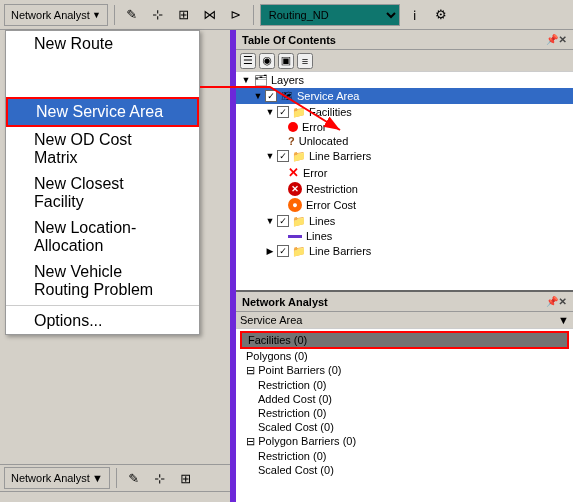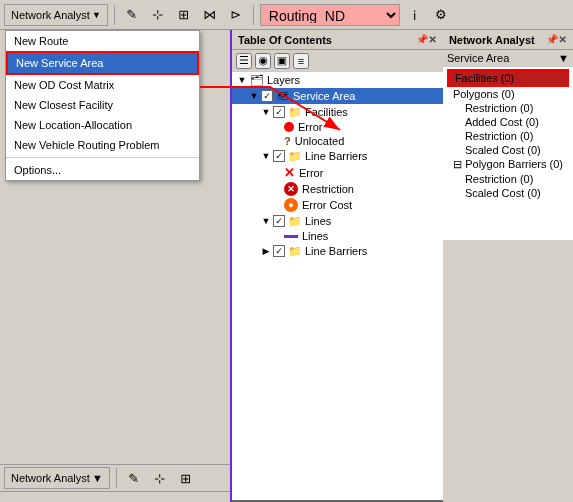--- a/index.html
+++ b/index.html
@@ -53,24 +53,24 @@
       width: 22px;
       height: 22px;
       cursor: pointer;
       display: flex;
       align-items: center;
       justify-content: center;
       font-size: 13px;
     }
 
     .network-dropdown {
-      background: #fca5a5;
+      background: #0f766e;
       border: 1px solid #999;
       padding: 2px 4px;
-      font-size: 14px;
+      font-size: 11px;
       height: 22px;
       min-width: 140px;
     }
 
     
     .main-content {
       display: flex;
       height: calc(502px - 30px);
       position: relative;
     }
@@ -88,29 +88,30 @@
       top: 0;
       left: 5px;
       background: white;
       border: 1px solid #999;
       box-shadow: 2px 2px 4px rgba(0,0,0,0.3);
       width: 195px;
       z-index: 10;
     }
 
     .menu-item {
-      padding: 4px 8px;
-      cursor: pointer;
-      font-size: 11px;
+      padding: 4px 28px;
+      cursor: pointer;
+      font-size: 16px;
       color: #000;
     }
     .menu-item.selected {
       background: #316ac5;
       color: white;
       border: 2px solid red;
+      margin-top: 40px;
     }
     .menu-separator {
       height: 1px;
       background: #ccc;
       margin: 2px 0;
     }
 
     
     .second-toolbar {
       position: absolute;
@@ -124,22 +125,22 @@
       border-bottom: 1px solid #999;
       gap: 4px;
       height: 28px;
       width: 230px;
     }
 
     
     .right-panel {
       flex: 1;
       display: flex;
-      flex-direction: row;
-      border-left: 2px solid #6d28d9;
+      flex-direction: column;
+      border-left: 6px solid #6d28d9;
     }
 
     
     .toc-panel {
       flex: 1;
       border-bottom: 2px solid #666;
       display: flex;
       flex-direction: column;
       background: white;
     }
@@ -262,21 +263,21 @@
       border-bottom: 1px solid #ccc;
     }
 
     .na-item {
       padding: 1px 6px;
       font-size: 11px;
       cursor: pointer;
     }
     .na-item.highlighted {
       border: 2px solid red;
-      background: #b91c1c;
+      background: #737373;
     }
     .na-item.indent1 { padding-left: 18px; }
 
     
     .toc-scroll-area {
       display: flex;
       flex: 1;
       overflow: hidden;
     }
 
@@ -502,20 +503,23 @@
         <span>Service Area</span>
         <span style="float:right;cursor:pointer;">▼</span>
       </div>
       <div class="na-content">
 
         <div class="na-item highlighted">Facilities (0)</div>
 
         <div class="na-item">Polygons (0)</div>
 
 
+        <div class="na-item">
+          <span>⊟ </span><span>Point Barriers (0)</span>
+        </div>
         <div class="na-item indent1">Restriction (0)</div>
         <div class="na-item indent1">Added Cost (0)</div>
 
         <div class="na-item indent1">Restriction (0)</div>
         <div class="na-item indent1">Scaled Cost (0)</div>
 
         <div class="na-item">
           <span>⊟ </span><span>Polygon Barriers (0)</span>
         </div>
         <div class="na-item indent1">Restriction (0)</div>

